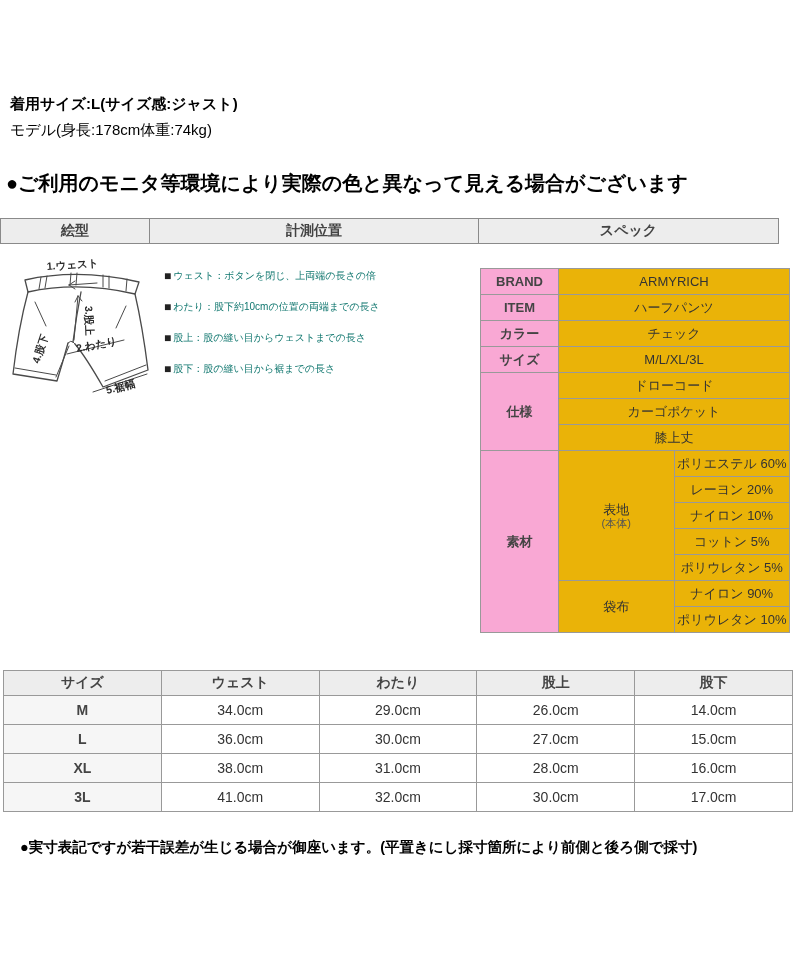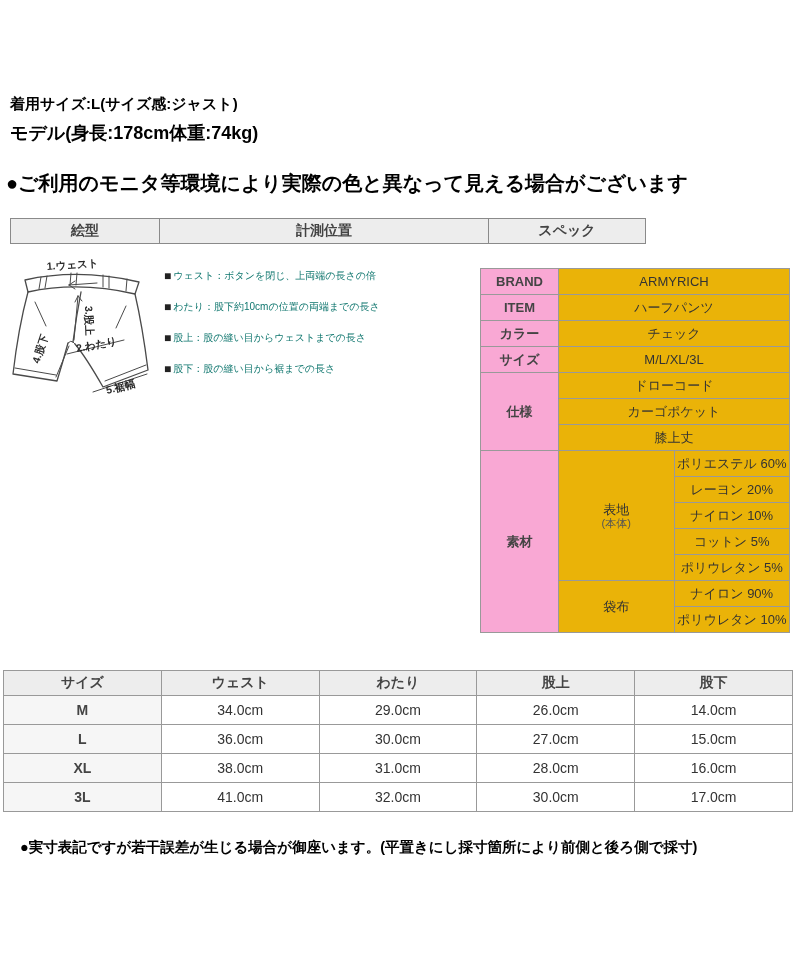--- a/index.html
+++ b/index.html
@@ -1,25 +1,25 @@
 <!DOCTYPE html>
 <html><head>
 <meta charset="utf-8">
 <style>
   html,body{margin:0;padding:0;background:#fff;}
   #page{position:relative;width:800px;height:960px;background:#ffffff;
         font-family:"Liberation Sans","DejaVu Sans",sans-serif;color:#333;overflow:hidden;}
 
   .red{color:#000000;}
   #top-line1{position:absolute;left:10px;top:95px;font-size:15px;font-weight:bold;}
-  #top-line2{position:absolute;left:10px;top:121px;font-size:18px;font-weight:bold;}
+  #top-line2{position:absolute;left:10px;top:121px;font-size:15px;font-weight:normal;}
   #monitor-notice{position:absolute;left:6px;top:170px;font-size:20px;font-weight:bold;}
 
   
-  #cols-header{position:absolute;left:10px;top:218px;width:636px;height:26px;
+  #cols-header{position:absolute;left:0;top:218px;width:779px;height:26px;
                display:flex;border:1px solid #8a8a8a;background:#ededed;box-sizing:border-box;}
   #cols-header .hcell{display:flex;align-items:center;justify-content:center;
                font-size:14px;font-weight:bold;color:#444;box-sizing:border-box;height:100%;}
   #cols-header .c1{width:148px;}
   #cols-header .c2{width:330px;border-left:1px solid #8a8a8a;border-right:1px solid #8a8a8a;}
   #cols-header .c3{flex:1;}
 
   
   #illustration{position:absolute;left:5px;top:256px;width:158px;height:150px;}
   #illustration svg{width:100%;height:100%;}

